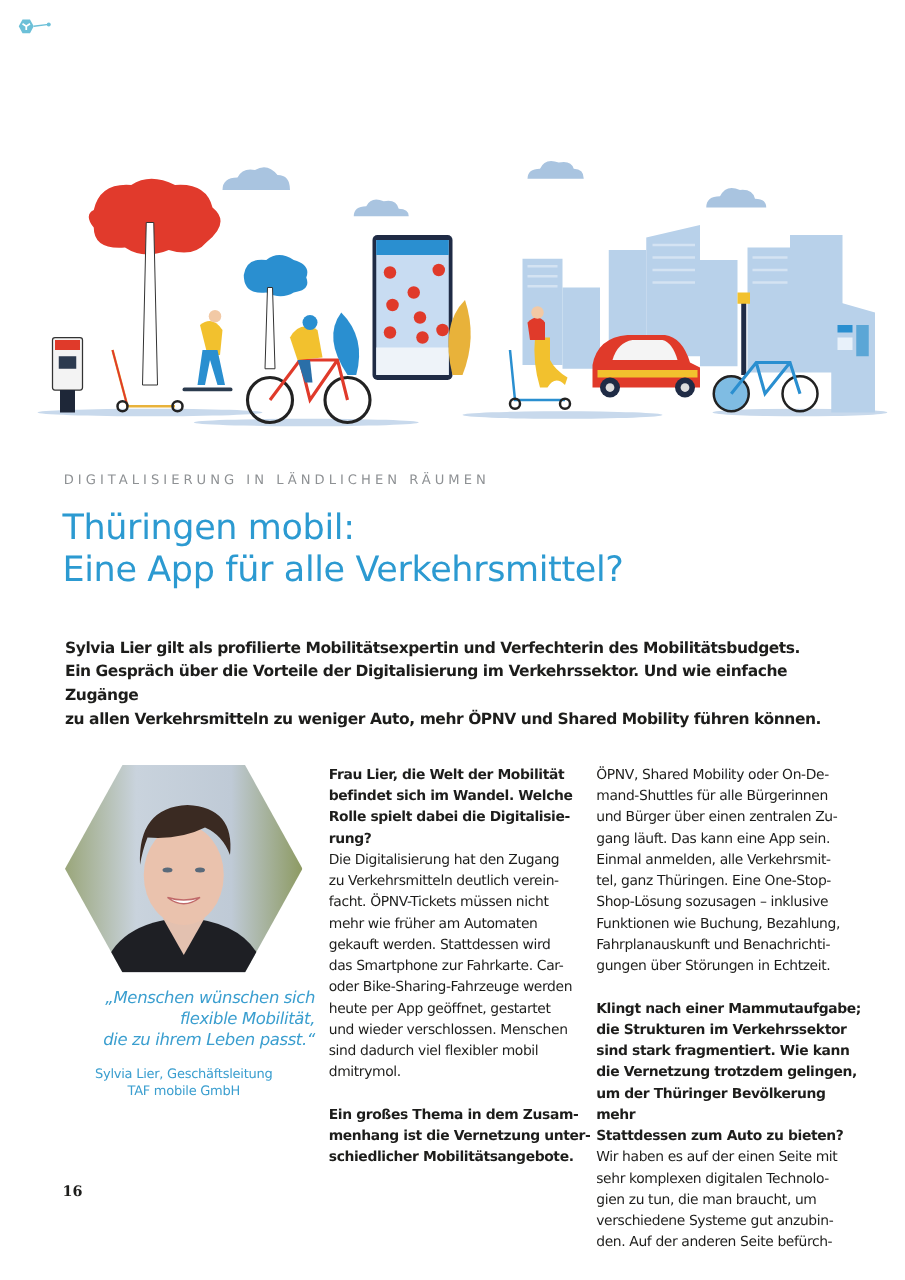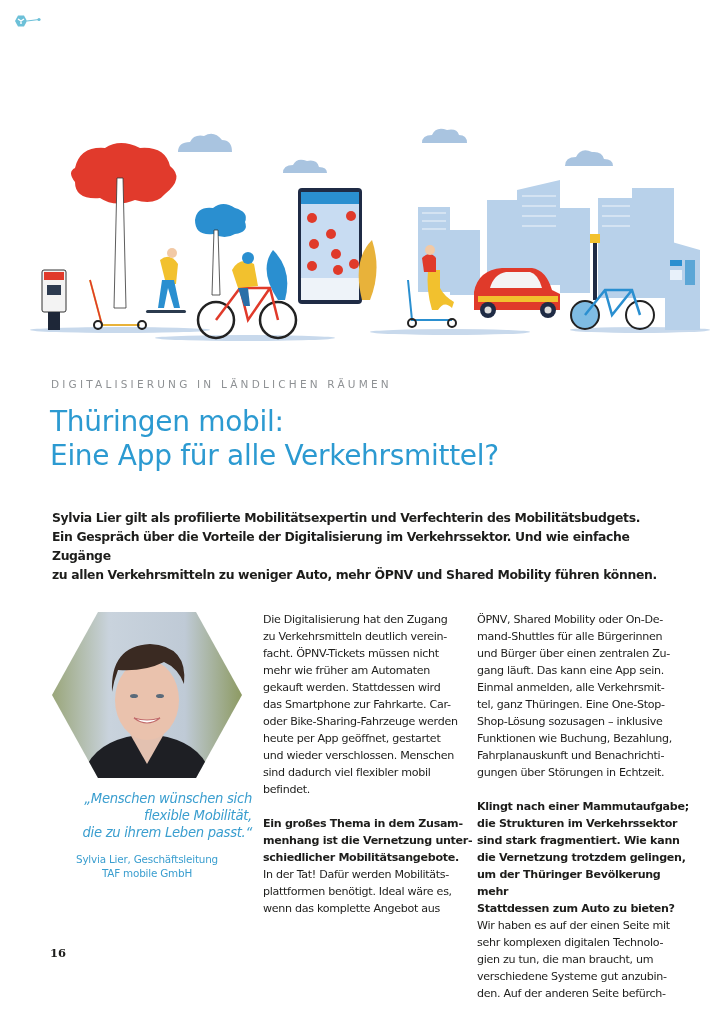--- a/index.html
+++ b/index.html
@@ -193,43 +193,44 @@
   <span>„Menschen wünschen sich</span><br>
   <span>flexible Mobilität,</span><br>
   <span>die zu ihrem Leben passt.“</span>
 </div>
 <div class="quote-author">
   <span>Sylvia Lier, Geschäftsleitung</span><br>
   <span>TAF mobile GmbH</span>
 </div>
 
 <div class="col col1">
+  <p class="q">
+    <span>Frau Lier, die Welt der Mobilität</span><br>
+    <span>befindet sich im Wandel. Welche</span><br>
+    <span>Rolle spielt dabei die Digitalisie-</span><br>
+    <span>rung?</span>
+  </p>
   <p>
     <span>Die Digitalisierung hat den Zugang</span><br>
     <span>zu Verkehrsmitteln deutlich verein-</span><br>
     <span>facht. ÖPNV-Tickets müssen nicht</span><br>
     <span>mehr wie früher am Automaten</span><br>
     <span>gekauft werden. Stattdessen wird</span><br>
     <span>das Smartphone zur Fahrkarte. Car-</span><br>
     <span>oder Bike-Sharing-Fahrzeuge werden</span><br>
     <span>heute per App geöffnet, gestartet</span><br>
     <span>und wieder verschlossen. Menschen</span><br>
     <span>sind dadurch viel flexibler mobil</span><br>
-    <span>befindet.</span>
+    <span>dmitrymol.</span>
   </p>
   <div class="gap"></div>
   <p class="q">
     <span>Ein großes Thema in dem Zusam-</span><br>
     <span>menhang ist die Vernetzung unter-</span><br>
     <span>schiedlicher Mobilitätsangebote.</span>
-  </p>
-  <p>
-    <span>In der Tat! Dafür werden Mobilitäts-</span><br>
-    <span>plattformen benötigt. Ideal wäre es,</span><br>
-    <span>wenn das komplette Angebot aus</span>
   </p>
 </div>
 
 <div class="col col2">
   <p>
     <span>ÖPNV, Shared Mobility oder On-De-</span><br>
     <span>mand-Shuttles für alle Bürgerinnen</span><br>
     <span>und Bürger über einen zentralen Zu-</span><br>
     <span>gang läuft. Das kann eine App sein.</span><br>
     <span>Einmal anmelden, alle Verkehrsmit-</span><br>

